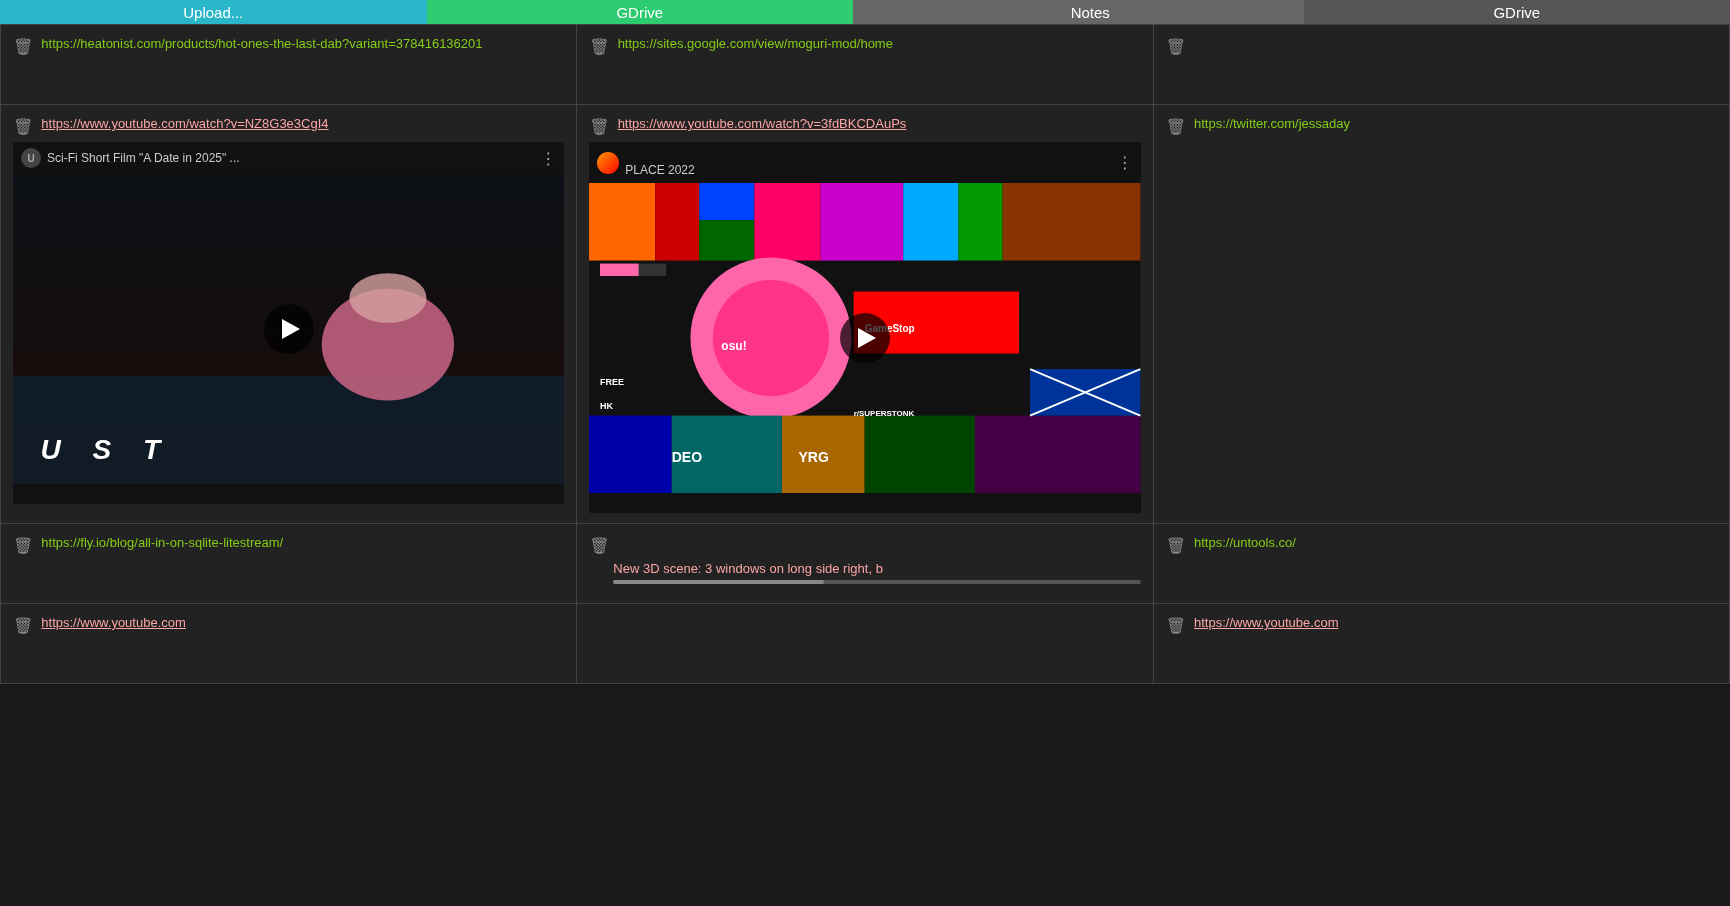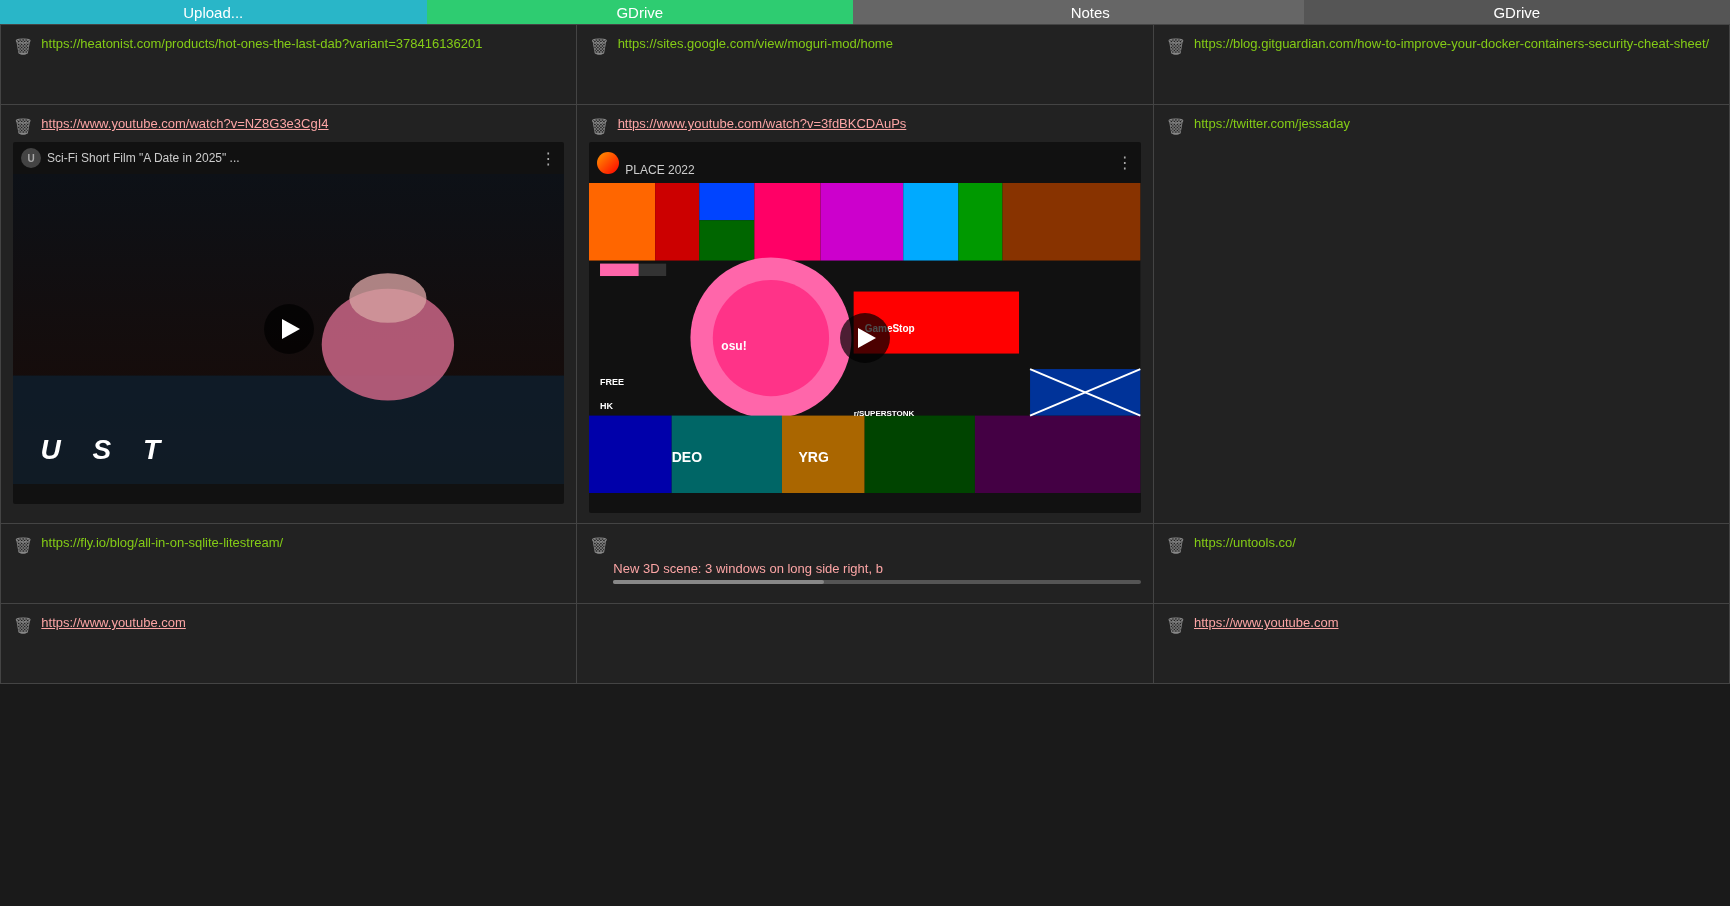--- a/index.html
+++ b/index.html
@@ -223,21 +223,20 @@
   <div class="grid-cell">
     <div class="cell-header">
       <span class="trash-icon">🗑</span>
       <a class="cell-link" href="#">https://sites.google.com/view/moguri-mod/home</a>
     </div>
   </div>
 
   <div class="grid-cell">
     <div class="cell-header">
       <span class="trash-icon">🗑</span>
-      <a class="cell-link" href="#">https://blog.gitguardian.com/how-to-improve-your-docker-containers-security-cheat-sheet/</a>
     </div>
   </div>
 
   <div class="grid-cell cell-with-video">
     <div class="cell-header">
       <span class="trash-icon">🗑</span>
       <span class="cell-text">https://www.youtube.com/watch?v=NZ8G3e3CgI4</span>
     </div>
     <div class="video-embed">
       <div class="video-header">

